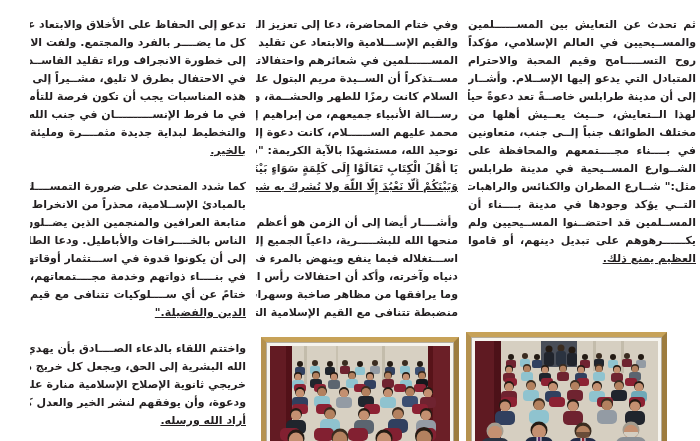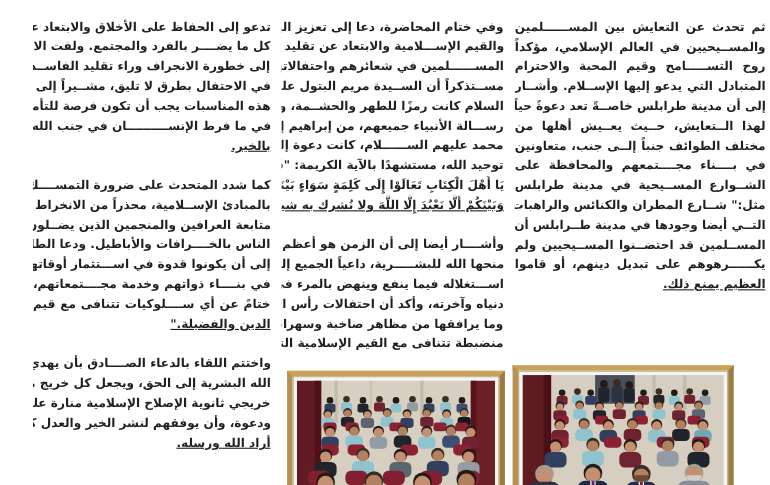--- a/index.html
+++ b/index.html
@@ -48,21 +48,21 @@
           <div class="line">ثم تحدث عن التعايش بين المســــــلمين</div>
           <div class="line">والمســيحيين في العالم الإسلامي، مؤكداً</div>
           <div class="line">روح التســـــامح وقيم المحبة والاحترام</div>
           <div class="line">المتبادل التي يدعو إليها الإســلام. وأشــار</div>
           <div class="line">إلى أن مدينة طرابلس خاصــةً تعد دعوةً حياً</div>
           <div class="line">لهذا الــتعايش، حــيث يعــيش أهلها من</div>
           <div class="line">مختلف الطوائف جنباً إلــى جنب، متعاونين</div>
           <div class="line">في بــــناء مجــــتمعهم والمحافظة على</div>
           <div class="line">الشــوارع المســيحية في مدينة طرابلس</div>
           <div class="line">مثل:" شــارع المطران والكنائس والراهبات"</div>
-          <div class="line">التــي أيضا وجودها في مدينة طــرابلس أن</div>
+          <div class="line">التــي يؤكد وجودها في مدينة بــــناء أن</div>
           <div class="line">المســلمين قد احتضــنوا المســيحيين ولم</div>
           <div class="line">يكــــــرهوهم على تبديل دينهم، أو قاموا</div>
           <div class="line end">العظيم يمنع ذلك.</div>
         </div>
       </div>
       <div class="col col-middle">
         <div class="para">
           <div class="line">وفي ختام المحاضرة، دعا إلى تعزيز الهوية</div>
           <div class="line">والقيم الإســـلامية والابتعاد عن تقليد غير</div>
           <div class="line">المســــــلمين في شعائرهم واحتفالاتهم،</div>
@@ -84,20 +84,21 @@
         </div>
       </div>
       <div class="col col-left">
         <div class="para">
           <div class="line">تدعو إلى الحفاظ على الأخلاق والابتعاد عن</div>
           <div class="line">كل ما يضــــر بالفرد والمجتمع. ولفت الانتباه</div>
           <div class="line">إلى خطورة الانجراف وراء تقليد الفاســدين</div>
           <div class="line">في الاحتفال بطرق لا تليق، مشــيراً إلى أن</div>
           <div class="line">هذه المناسبات يجب أن تكون فرصة للتأمل</div>
           <div class="line">في ما فرط الإنســــــــــان في جنب الله،</div>
+          <div class="line">والتخطيط لبداية جديدة مثمــــرة ومليئة</div>
           <div class="line end">بالخير.</div>
         </div>
         <div class="para">
           <div class="line">كما شدد المتحدث على ضرورة التمســــك</div>
           <div class="line">بالمبادئ الإســلامية، محذراً من الانخراط في</div>
           <div class="line">متابعة العرافين والمنجمين الذين يضــلون</div>
           <div class="line">الناس بالخــــرافات والأباطيل. ودعا الطلاب</div>
           <div class="line">إلى أن يكونوا قدوة في اســـتثمار أوقاتهم</div>
           <div class="line">في بنــــاء ذواتهم وخدمة مجــــتمعاتهم،</div>
           <div class="line">ختامً عن أي ســــلوكيات تتنافى مع قيم</div>

